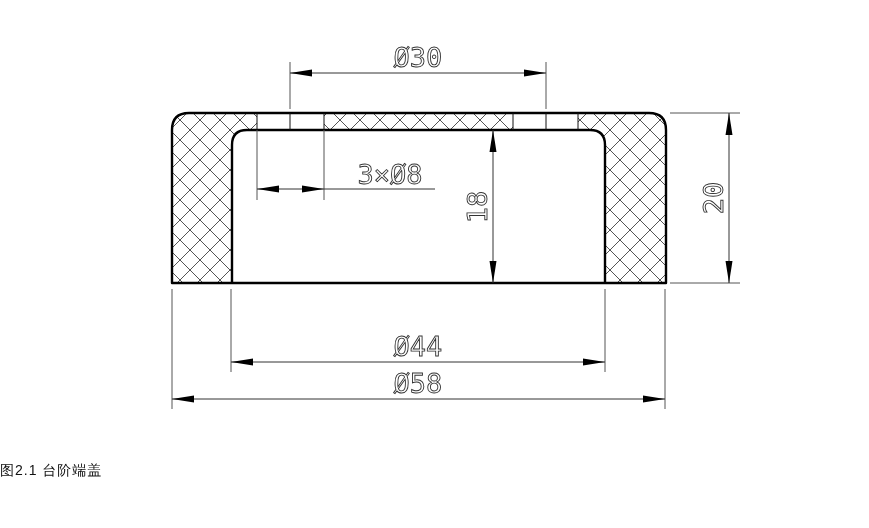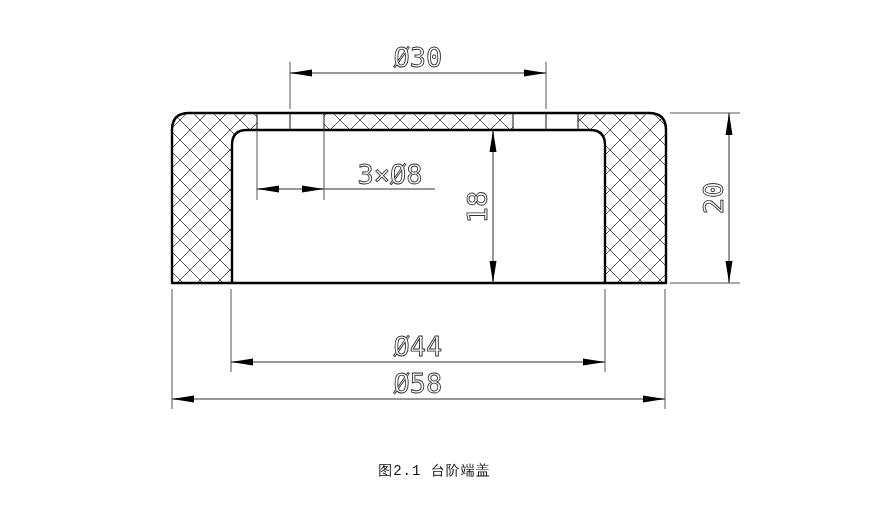--- a/index.html
+++ b/index.html
@@ -5,22 +5,22 @@
     html, body { margin: 0; padding: 0; background: #ffffff; }
     body { width: 869px; height: 528px; position: relative; overflow: hidden; }
     #drawing { position: absolute; left: 0; top: 0; width: 869px; height: 528px; }
     .outline { fill: none; stroke: #000; stroke-width: 2.4; stroke-linejoin: round; }
     .thin { stroke: #111; stroke-width: 1; fill: none; }
     .ext { stroke: #555; stroke-width: 1; fill: none; }
     .dim { stroke: #333; stroke-width: 1; fill: none; }
     .arrow { fill: #000; stroke: none; }
     .dimtext { font-family: "DejaVu Sans Mono", monospace; font-size: 27px; fill: #fff; stroke: #333; stroke-width: 0.9; }
     .caption {
-      position: absolute; left: 0; width: 869px; top: 462px; text-align: center;
-      font-family: Liberation Mono, monospace; font-size: 14px; color: #111; letter-spacing: 1px;
+      position: absolute; left: 0; width: 869px; top: 462px; text-align: left;
+      font-family: Liberation Sans, sans-serif; font-size: 14px; color: #111; letter-spacing: 1px;
     }
   </style>
 </head>
 <body>
 
 <svg id="drawing" viewBox="0 0 869 528" xmlns="http://www.w3.org/2000/svg">
   <defs>
     <pattern id="crosshatch" patternUnits="userSpaceOnUse" width="20" height="20">
       <path d="M0,0 L20,20 M20,0 L0,20" stroke="#555" stroke-width="1"></path>
     </pattern>

